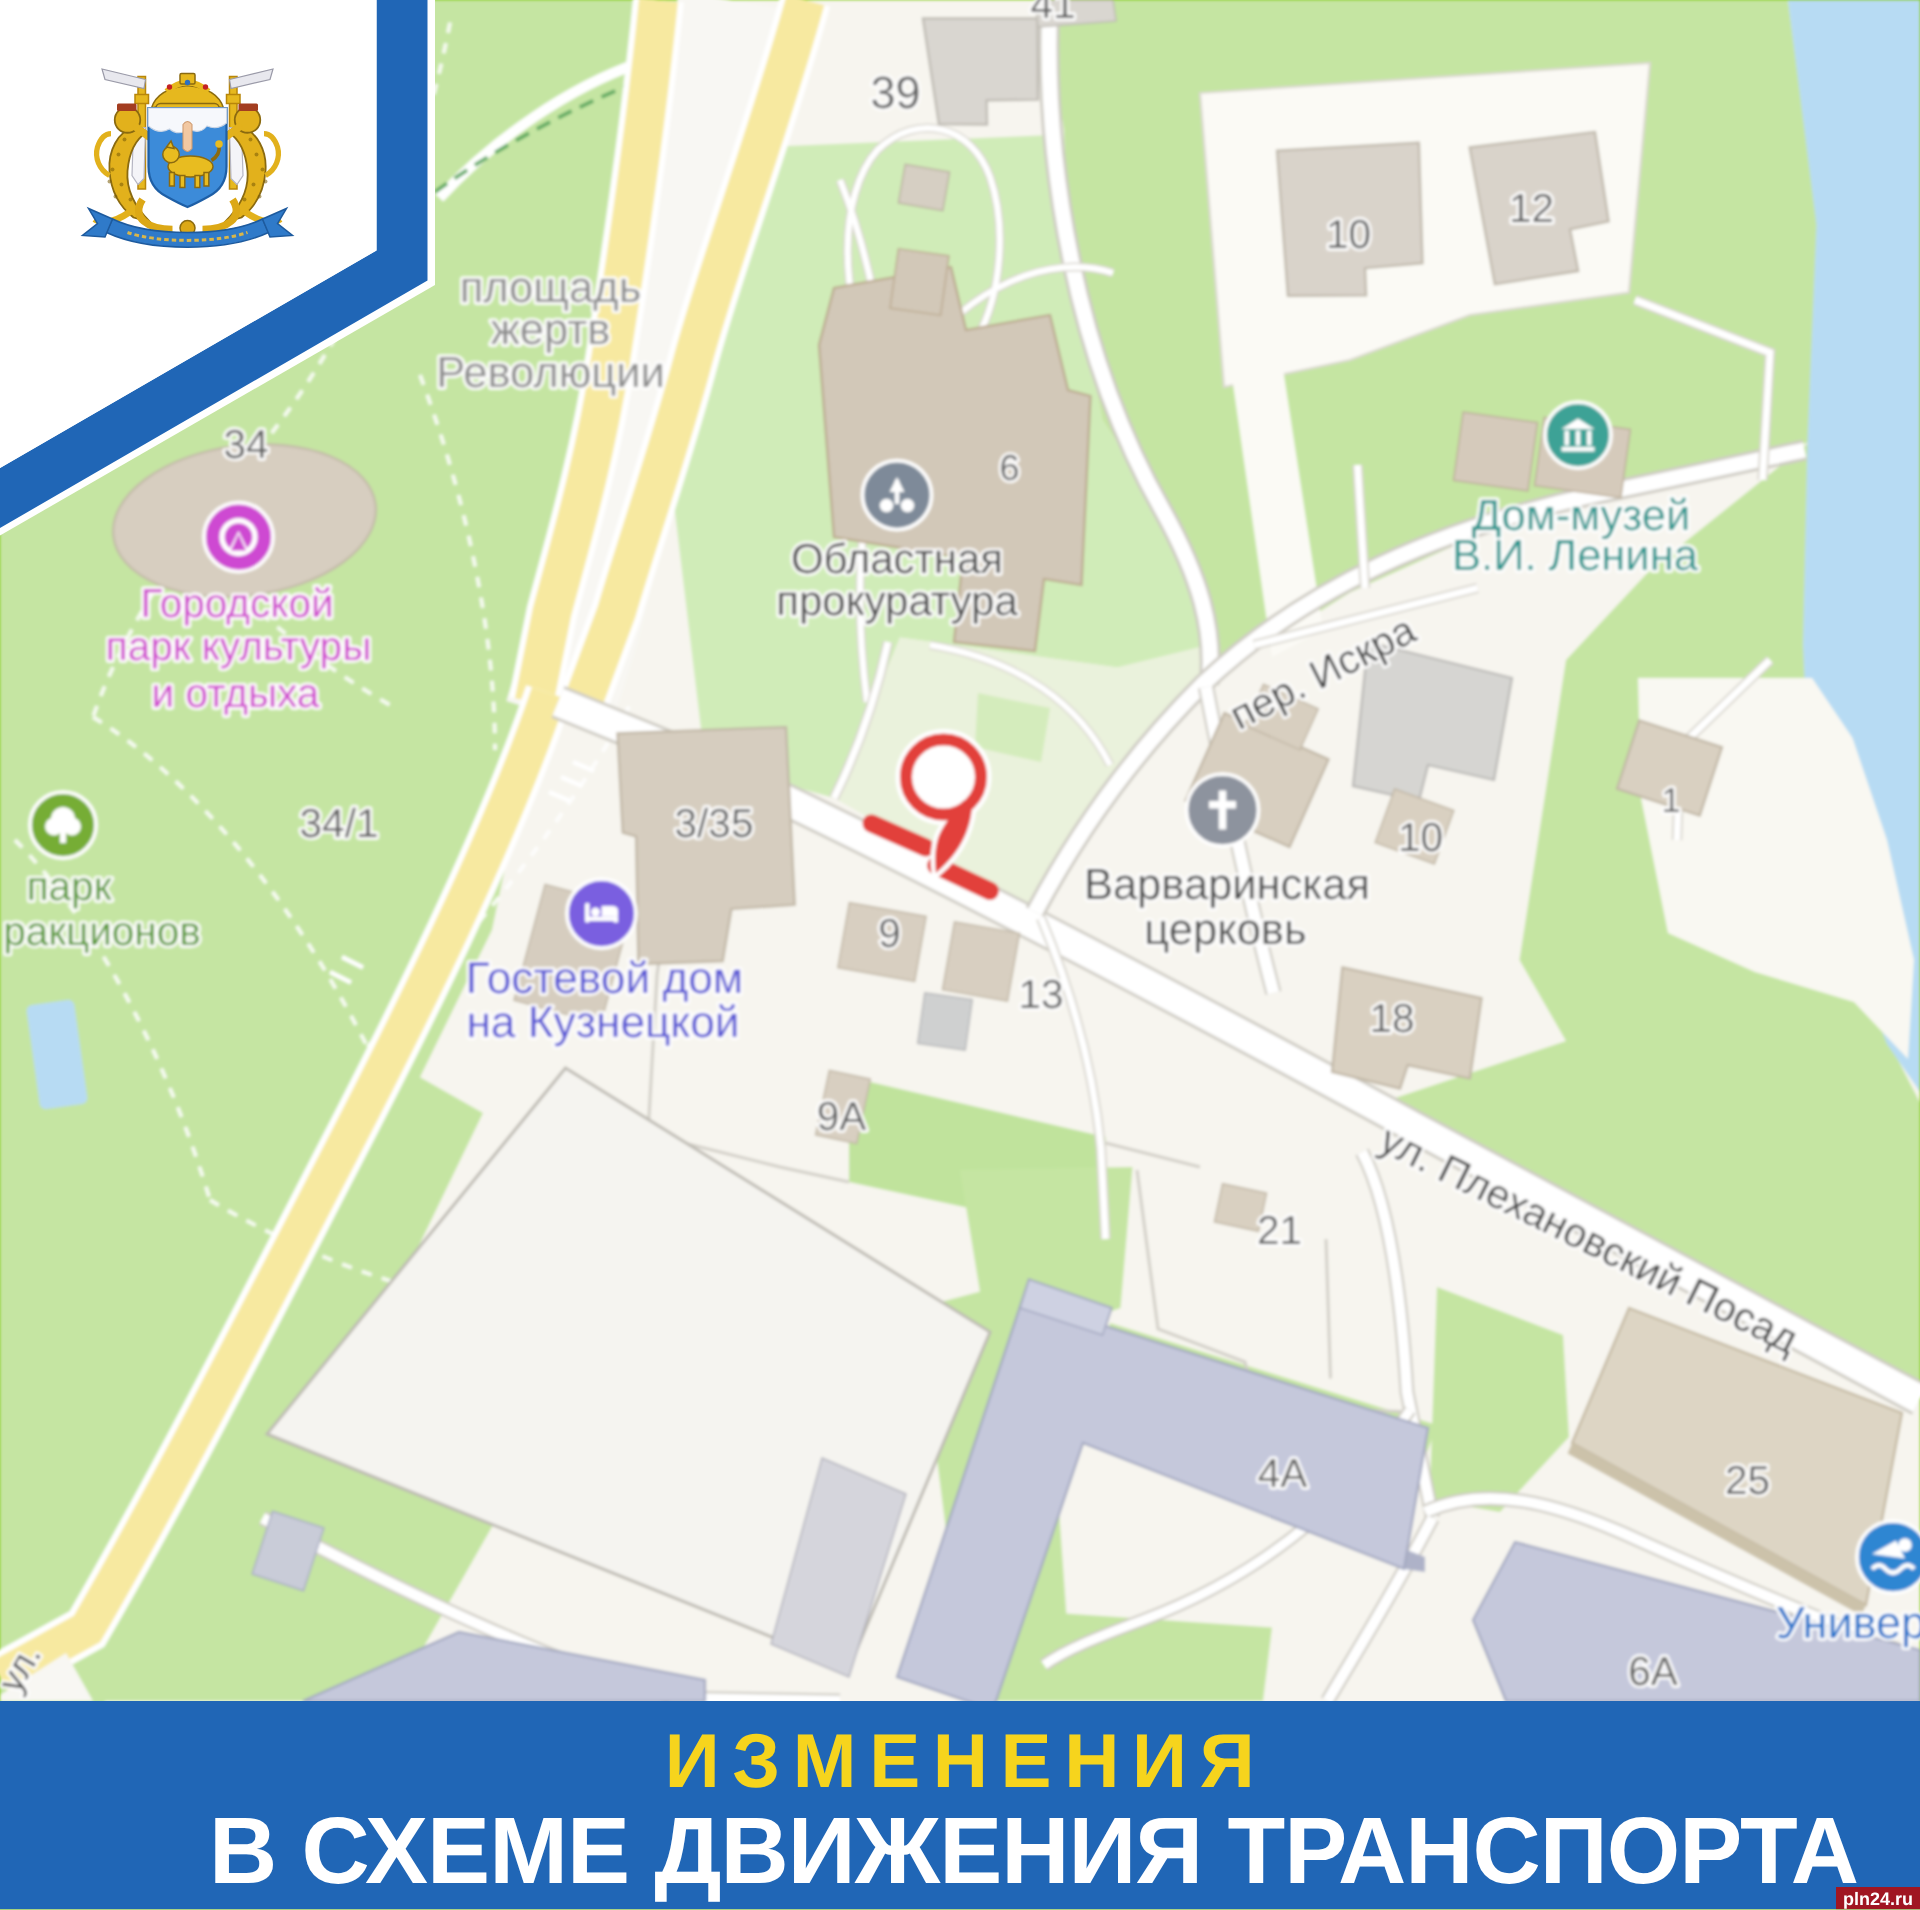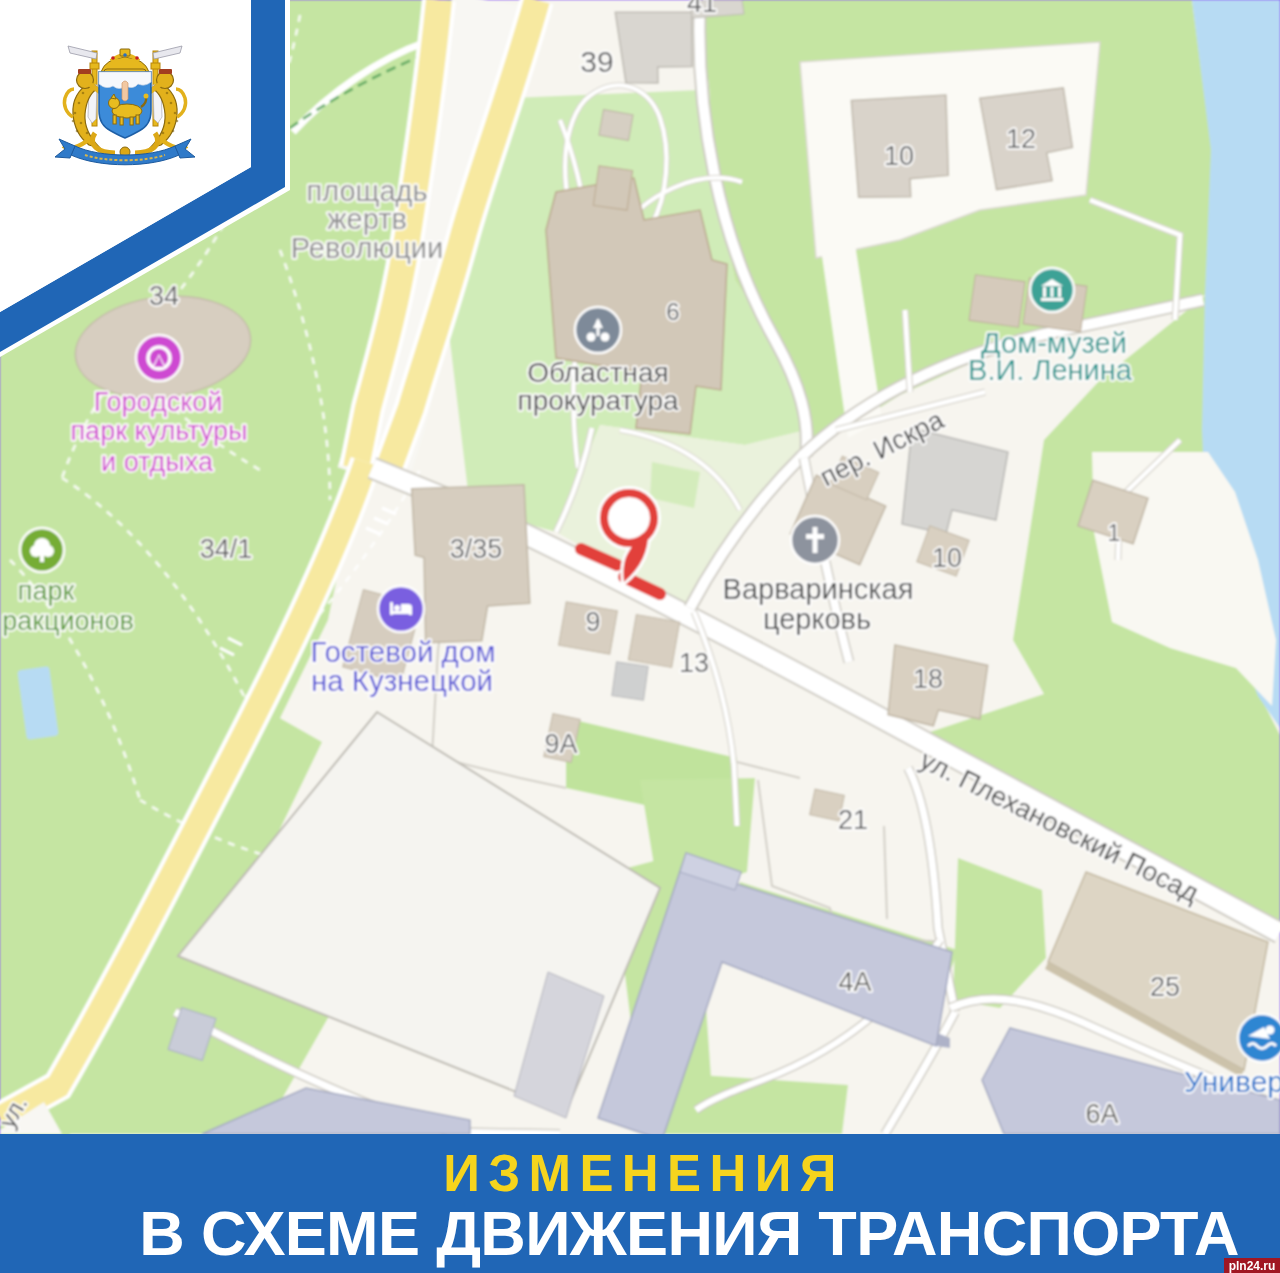--- a/index.html
+++ b/index.html
@@ -1,16 +1,16 @@
 <!DOCTYPE html>
 <html><head>
 <meta charset="utf-8">
 <style>
 html,body{margin:0;padding:0}
-.page{position:relative;width:1280px;height:1273px;overflow:hidden;background:#8b5cf6;font-family:"Liberation Sans",sans-serif}
+.page{position:relative;width:1280px;height:1273px;overflow:hidden;background:#84cc16;font-family:"Liberation Sans",sans-serif}
 svg{position:absolute;top:0;left:0;display:block}
 </style>
 </head>
 <body>
 <div class="page">
 
 <svg width="1280" height="1273" viewBox="0 0 1280 1273">
 <defs>
 <filter id="soft" x="-5%" y="-5%" width="110%" height="110%">
           <feGaussianBlur stdDeviation="1.0"></feGaussianBlur>

